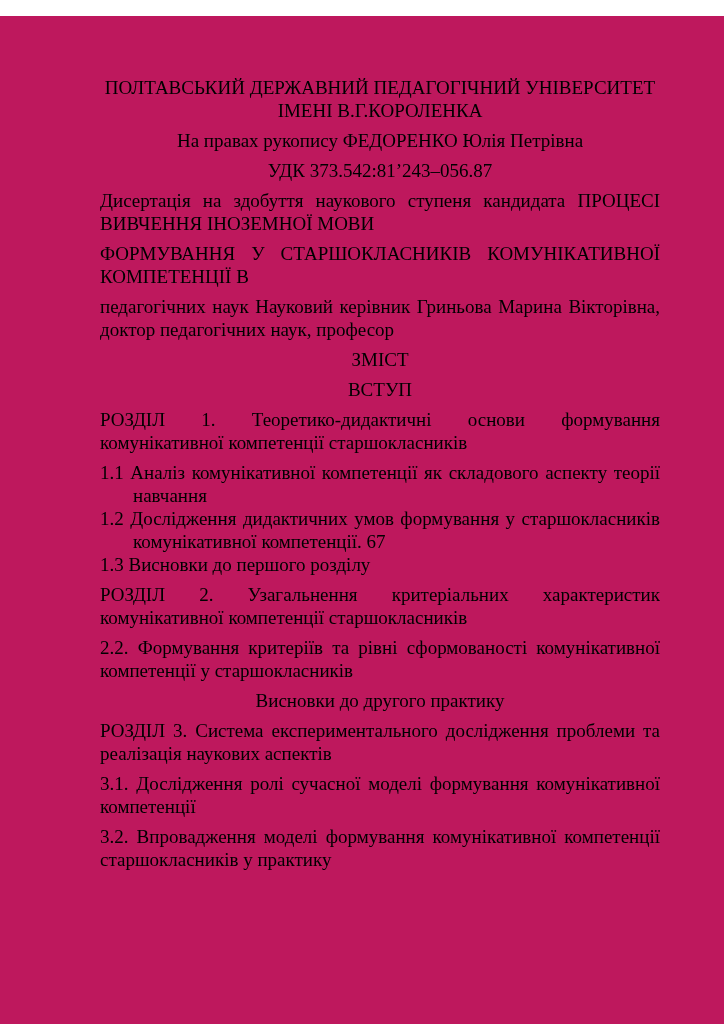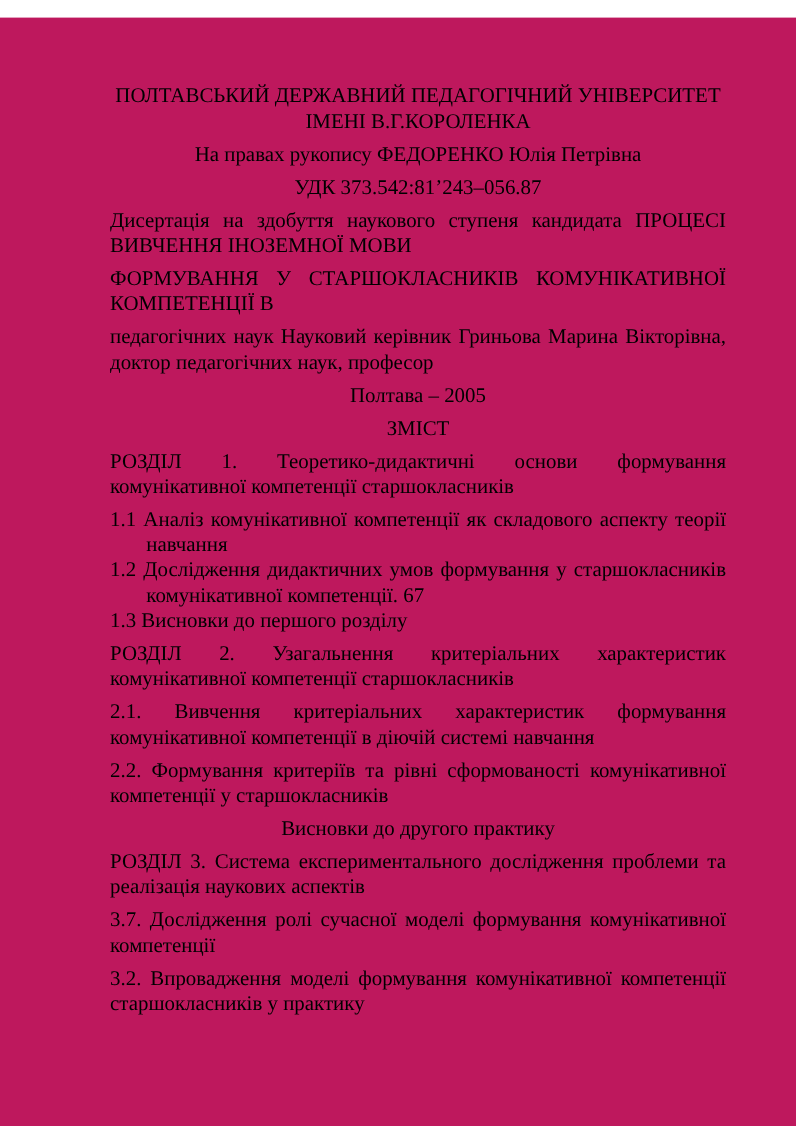--- a/index.html
+++ b/index.html
@@ -51,40 +51,39 @@
 
   <p class="plain">УДК 373.542:81’243–056.87</p>
 
   <p class="justify">Дисертація на здобуття наукового ступеня кандидата ПРОЦЕСІ ВИВЧЕННЯ ІНОЗЕМНОЇ МОВИ</p>
 
   <p class="justify">ФОРМУВАННЯ У СТАРШОКЛАСНИКІВ КОМУНІКАТИВНОЇ КОМПЕТЕНЦІЇ В</p>
 
 
   <p class="justify">педагогічних наук Науковий керівник Гриньова Марина Вікторівна, доктор педагогічних наук, професор</p>
 
-  <p class="plain">Полтава – 2005</p>
 
   <p class="plain">ЗМІСТ</p>
 
+  <p class="plain">ВСТУП</p>
 
   <p class="justify">РОЗДІЛ 1. Теоретико-дидактичні основи формування комунікативної компетенції старшокласників</p>
 
   <div class="toc-sublist">
     <p>1.1 Аналіз комунікативної компетенції як складового аспекту теорії навчання</p>
     <p>1.2 Дослідження дидактичних умов формування у старшокласників комунікативної компетенції. 67</p>
     <p>1.3 Висновки до першого розділу</p>
   </div>
 
   <p class="justify">РОЗДІЛ 2. Узагальнення критеріальних характеристик комунікативної компетенції старшокласників</p>
 
-  <p class="justify">2.1. Вивчення критеріальних характеристик формування комунікативної компетенції в діючій системі навчання</p>
 
   <p class="justify">2.2. Формування критеріїв та рівні сформованості комунікативної компетенції у старшокласників</p>
 
   <p class="plain">Висновки до другого практику</p>
 
   <p class="justify">РОЗДІЛ 3. Система експериментального дослідження проблеми та реалізація наукових аспектів</p>
 
-  <p class="justify">3.7. Дослідження ролі сучасної моделі формування комунікативної компетенції</p>
+  <p class="justify">3.1. Дослідження ролі сучасної моделі формування комунікативної компетенції</p>
 
   <p class="justify">3.2. Впровадження моделі формування комунікативної компетенції старшокласників у практику</p>
 
 </div>
 
 </body></html>

